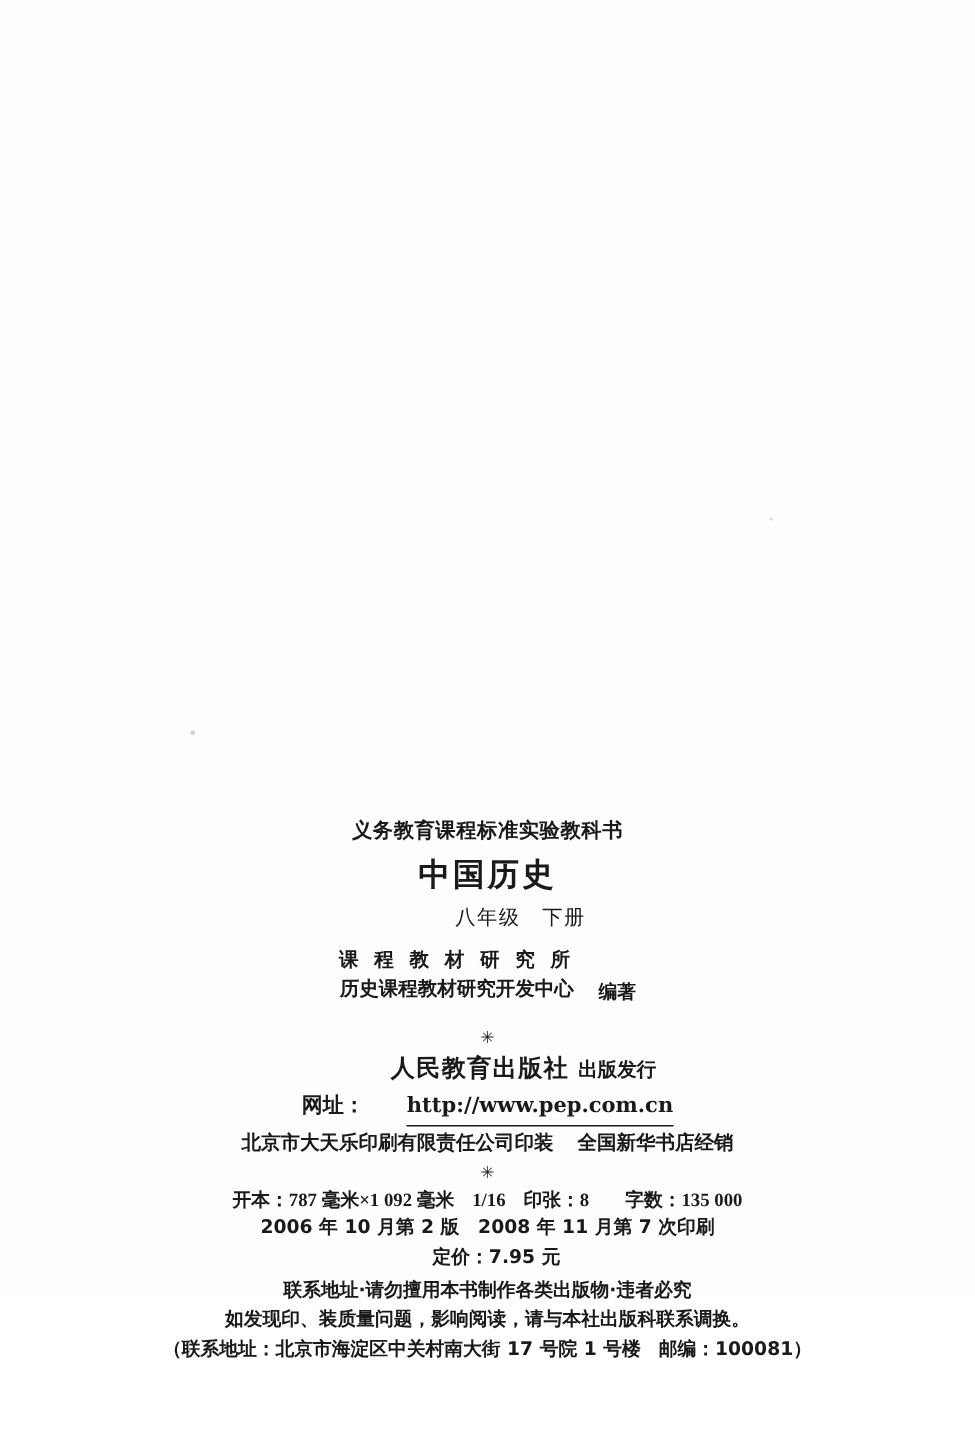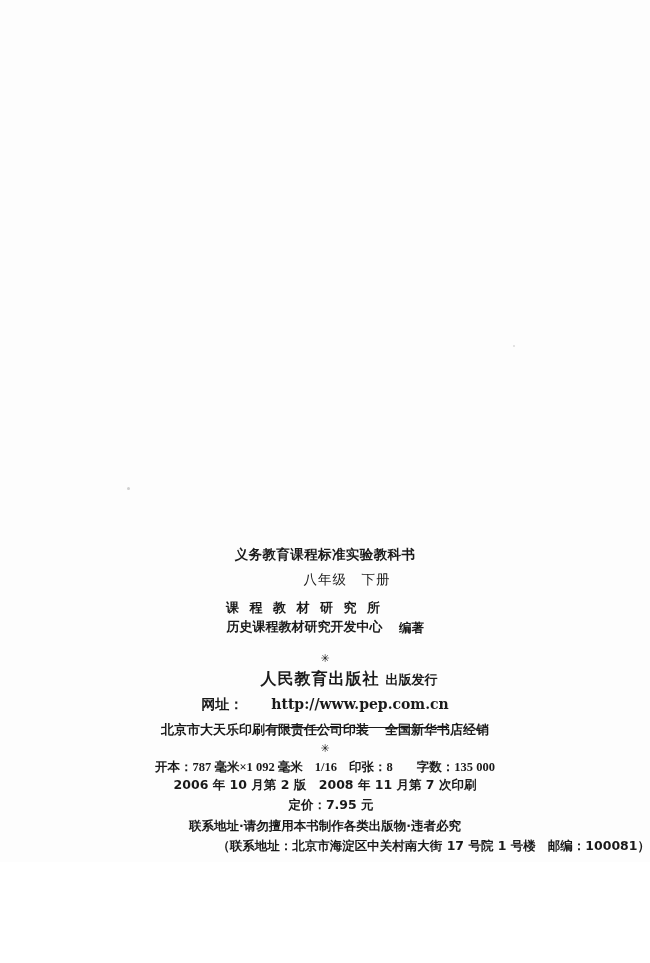--- a/index.html
+++ b/index.html
@@ -122,21 +122,21 @@
   }
 
   .website-line {
     font-size: 14px;
     font-weight: bold;
     margin-bottom: 12px;
     font-family: "DejaVu Sans", "Liberation Sans", sans-serif;
   }
   .website-url {
     border-bottom: 1px solid #1a1a1a;
-    padding-bottom: 15px;
+    padding-bottom: 5px;
     font-family: "DejaVu Serif", "Liberation Serif", serif;
     margin-left: 28px;
   }
   .website-label {
     font-family: "DejaVu Sans", "Liberation Sans", sans-serif;
   }
 
   .printer-line {
     font-size: 13px;
     font-weight: bold;
@@ -188,36 +188,36 @@
   .notice-line {
     font-size: 12.5px;
     font-weight: bold;
     margin-bottom: 7px;
     font-family: "DejaVu Sans", "Liberation Sans", sans-serif;
   }
   .address-line {
     font-size: 12.5px;
     font-weight: bold;
     font-family: "DejaVu Sans", "Liberation Sans", sans-serif;
-    text-align: right;
   }
   .address-line .gap { display: inline-block; width: 12px; }
 </style>
 </head>
 <body>
 
 <div class="page">
 
   <span class="speck s1"></span>
   <span class="speck s2"></span>
 
   <div class="colophon">
 
     <span class="line series-title">义务教育课程标准实验教科书</span>
 
+    <span class="line book-title">中国历史</span>
 
     <span class="line grade-line">八年级　下册</span>
 
     <div class="line">
       <span class="authors-block">
         <span class="authors-names">
           <span class="l1">课 程 教 材 研 究 所</span>
           <span class="l2">历史课程教材研究开发中心</span>
         </span><span class="authors-role">编著</span>
       </span>
@@ -244,19 +244,20 @@
     </div>
 
     <div class="line edition-line">2006 年 10 月第 2 版　2008 年 11 月第 7 次印刷</div>
 
     <div class="line isbn-row">
       <span class="price"><span>定价：</span><span>7.95 元</span></span>
     </div>
 
     <div class="line notice-line">联系地址·请勿擅用本书制作各类出版物·违者必究</div>
 
+    <div class="line notice-line">如发现印、装质量问题，影响阅读，请与本社出版科联系调换。</div>
 
     <div class="line address-line">
       <span>（联系地址：北京市海淀区中关村南大街 17 号院 1 号楼</span><span class="gap"></span><span>邮编：</span><span>100081）</span>
     </div>
 
   </div>
 </div>
 
 </body></html>

